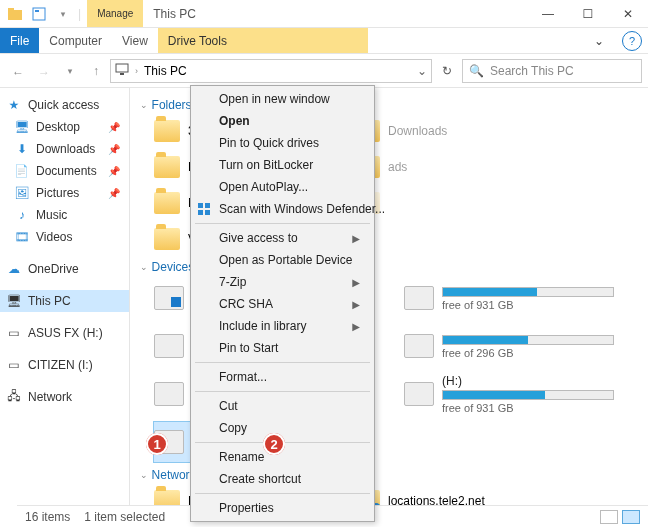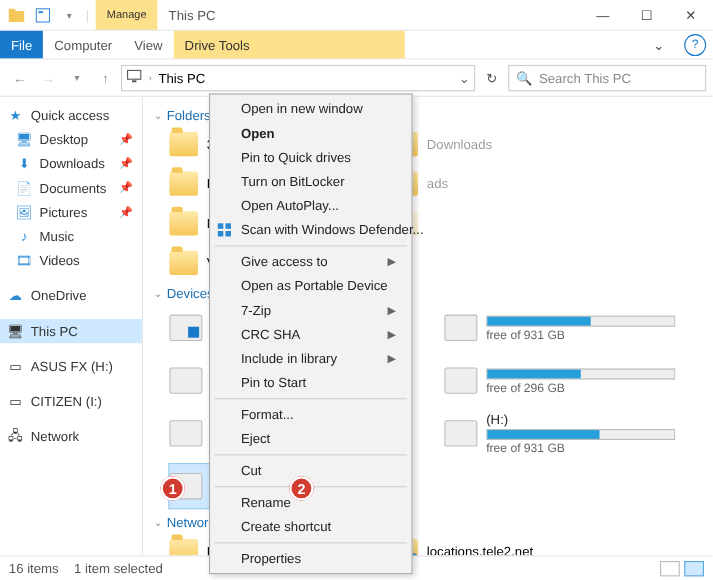--- a/index.html
+++ b/index.html
@@ -43,21 +43,21 @@
   .drive.sel { background: #cde8ff; outline: 1px solid #8cc8f0; }
   .dicon { width: 30px; height: 24px; background: #eee; border: 1px solid #bbb; border-radius: 2px; position: relative; flex-shrink:0; }
   .dicon.win::after { content:""; position:absolute; right:2px; bottom:2px; width:10px; height:10px; background:#1979ca; }
   .dinfo { flex: 1; overflow:hidden; }
   .dname { color:#222; white-space:nowrap; overflow:hidden; text-overflow:ellipsis; }
   .dbar { height: 10px; background: #eee; border: 1px solid #bbb; margin: 2px 0; position: relative; }
   .dbar .fill { position:absolute; top:0; left:0; bottom:0; background: #26a0da; }
   .dbar .fill.red { background: #d24141; }
   .dfree { font-size: 11px; color: #666; }
   .netlocs { display:flex; gap: 40px; margin-left:4px; }
-  .status { position: absolute; bottom: 0; left: 0; right: 0; height: 22px; border-top: 1px solid #e5e5e5; display: flex; align-items: center; padding: 0 8px; gap: 14px; color: #555; background:#fff; }
+  .status { position: absolute; bottom: 0; left: 17px; right: 0; height: 22px; border-top: 1px solid #e5e5e5; display: flex; align-items: center; padding: 0 8px; gap: 14px; color: #555; background:#fff; }
   .status .views { margin-left:auto; display:flex; gap:4px; }
   .viewbtn { width:18px; height:14px; border:1px solid #bbb; }
   .viewbtn.active { background:#cde8ff; border-color:#5aa8dd; }
   .ctxmenu { position: absolute; left: 190px; top: 85px; width: 185px; background: #f2f2f2; border: 1px solid #aaa; box-shadow: 2px 2px 6px rgba(0,0,0,.2); padding: 2px 0; z-index: 10; }
   .ctxitem { padding: 4px 14px 4px 28px; color: #222; display:flex; align-items:center; position:relative; white-space:nowrap; }
   .ctxitem .sub { margin-left:auto; color:#666; font-size:10px; }
   .ctxitem.bold { font-weight: 600; }
   .ctxsep { height: 1px; background: #d0d0d0; margin: 3px 4px; }
   .ctxicon { position:absolute; left:5px; width:16px; height:16px; }
   .callout { position:absolute; width:22px; height:22px; border-radius:50%; color:#fff; font-weight:700; display:flex; align-items:center; justify-content:center; font-size:13px; z-index:20; box-shadow: 0 0 0 2px #fff inset; }
@@ -363,26 +363,26 @@
       <span>Include in library</span>
       <span class="sub">▶</span>
     </div>
     <div class="ctxitem">
       <span>Pin to Start</span>
     </div>
     <div class="ctxsep"></div>
     <div class="ctxitem">
       <span>Format...</span>
     </div>
-    <div class="ctxitem">
-      <span>Eject</span>
-    </div>
     <div class="ctxsep"></div>
     <div class="ctxitem">
       <span>Cut</span>
+    </div>
+    <div class="ctxitem">
+      <span>Copy</span>
     </div>
     <div class="ctxsep"></div>
     <div class="ctxitem">
       <span>Rename</span>
     </div>
     <div class="ctxitem">
       <span>Create shortcut</span>
     </div>
     <div class="ctxsep"></div>
     <div class="ctxitem">

